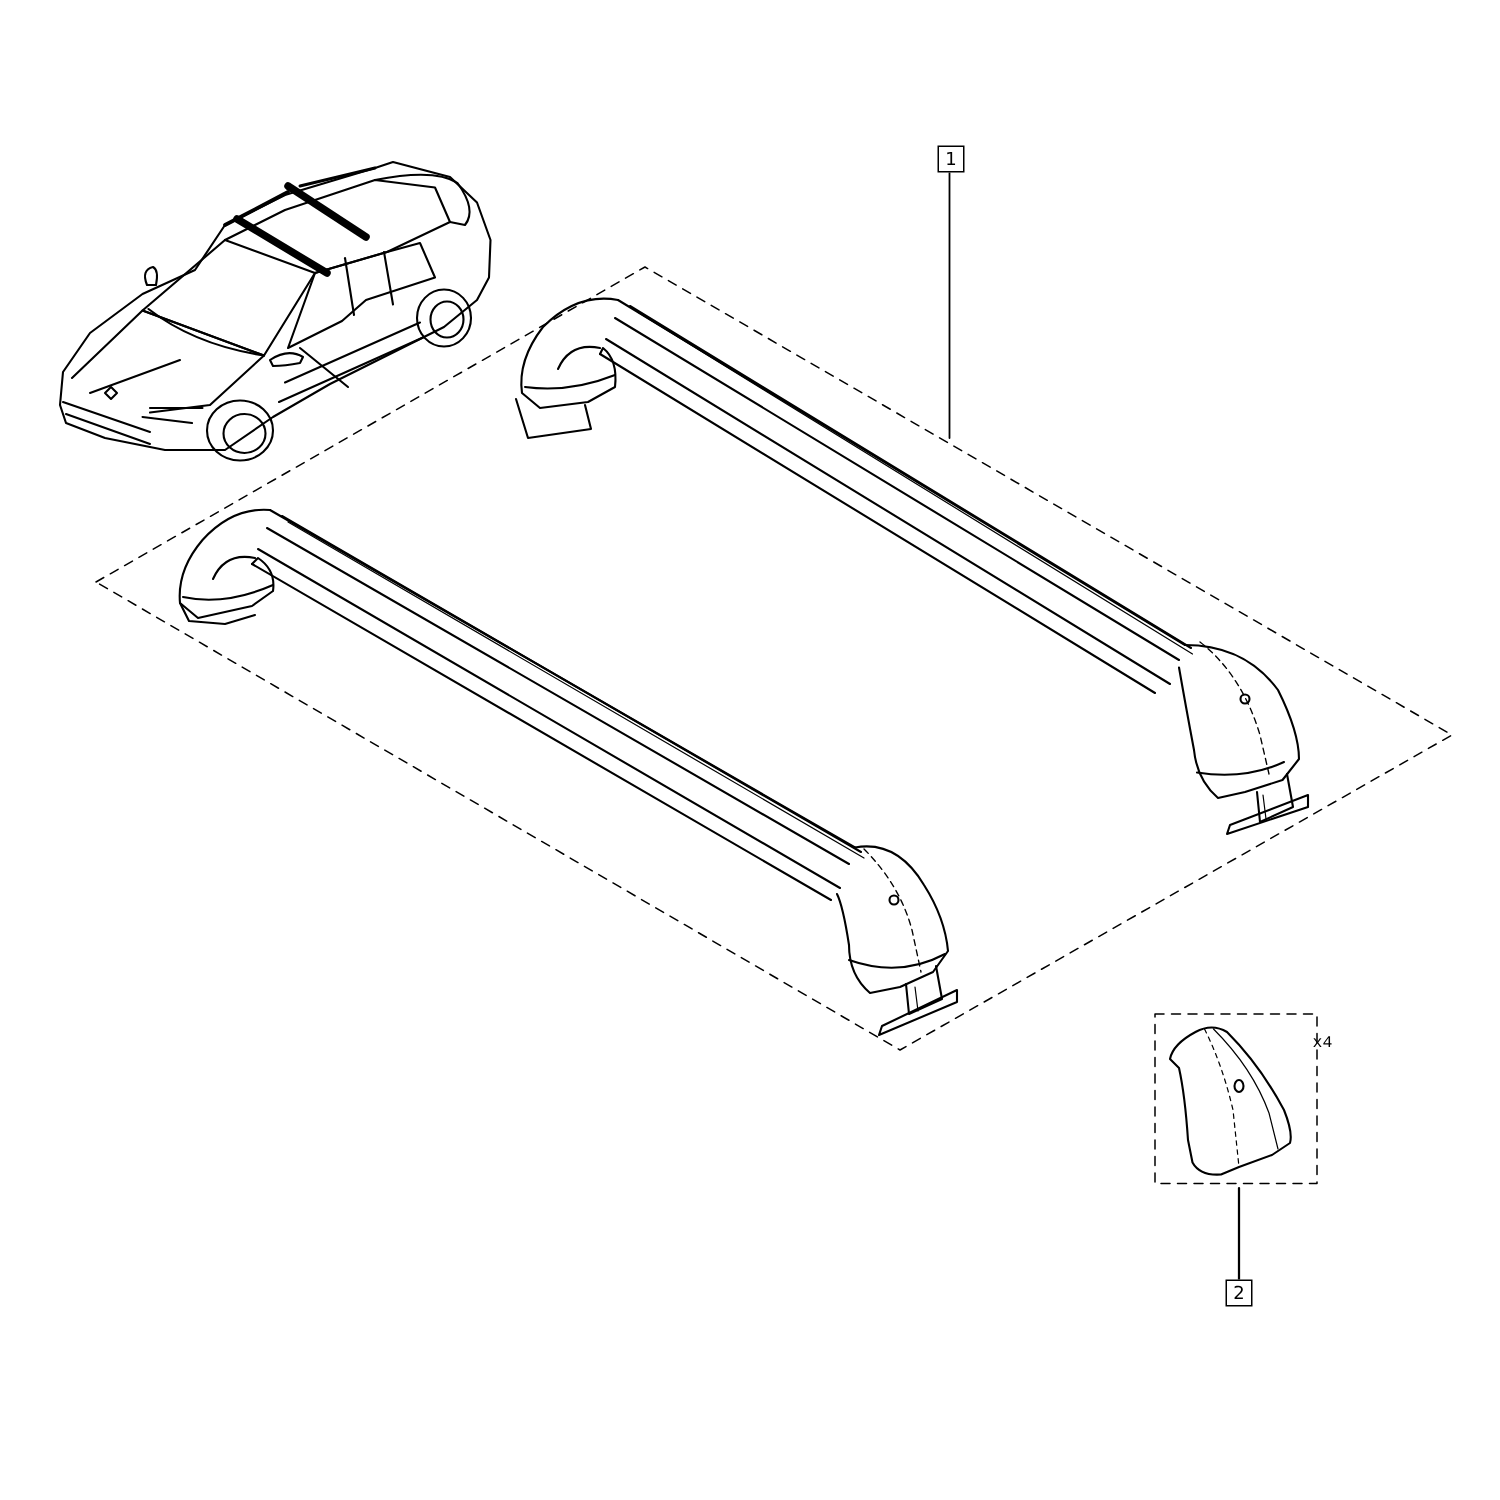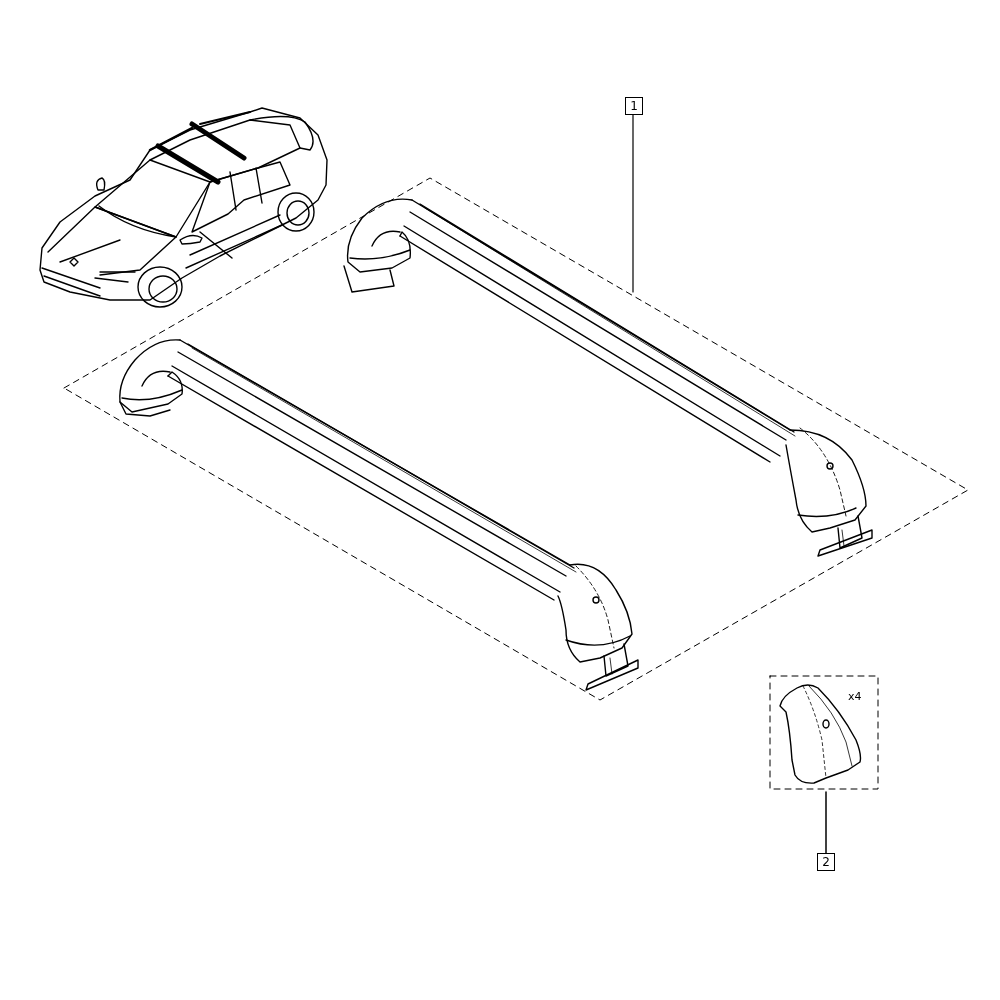--- a/index.html
+++ b/index.html
@@ -116,13 +116,13 @@
       <path d="M803,686 Q815,710 822,740 L826,778" stroke-dasharray="3,3" stroke-width="0.8"></path>
       <path d="M809,686 Q835,712 846,742 L852,766" stroke-width="0.8"></path>
       <ellipse cx="826" cy="724" rx="3" ry="4"></ellipse>
     </g>
     <path d="M826,792 L826,854" stroke-width="1.5"></path>
   </g>
 </svg>
 
 <div class="callout" style="left:625px; top:97px;">1</div>
 <div class="callout" style="left:817px; top:853px;">2</div>
-<div class="qty" style="left:848px; top:690px;">x4</div>
+<div class="qty" style="left:875px; top:690px;font-family:Liberation Mono, monospace;">x4</div>
 
 </body></html>

